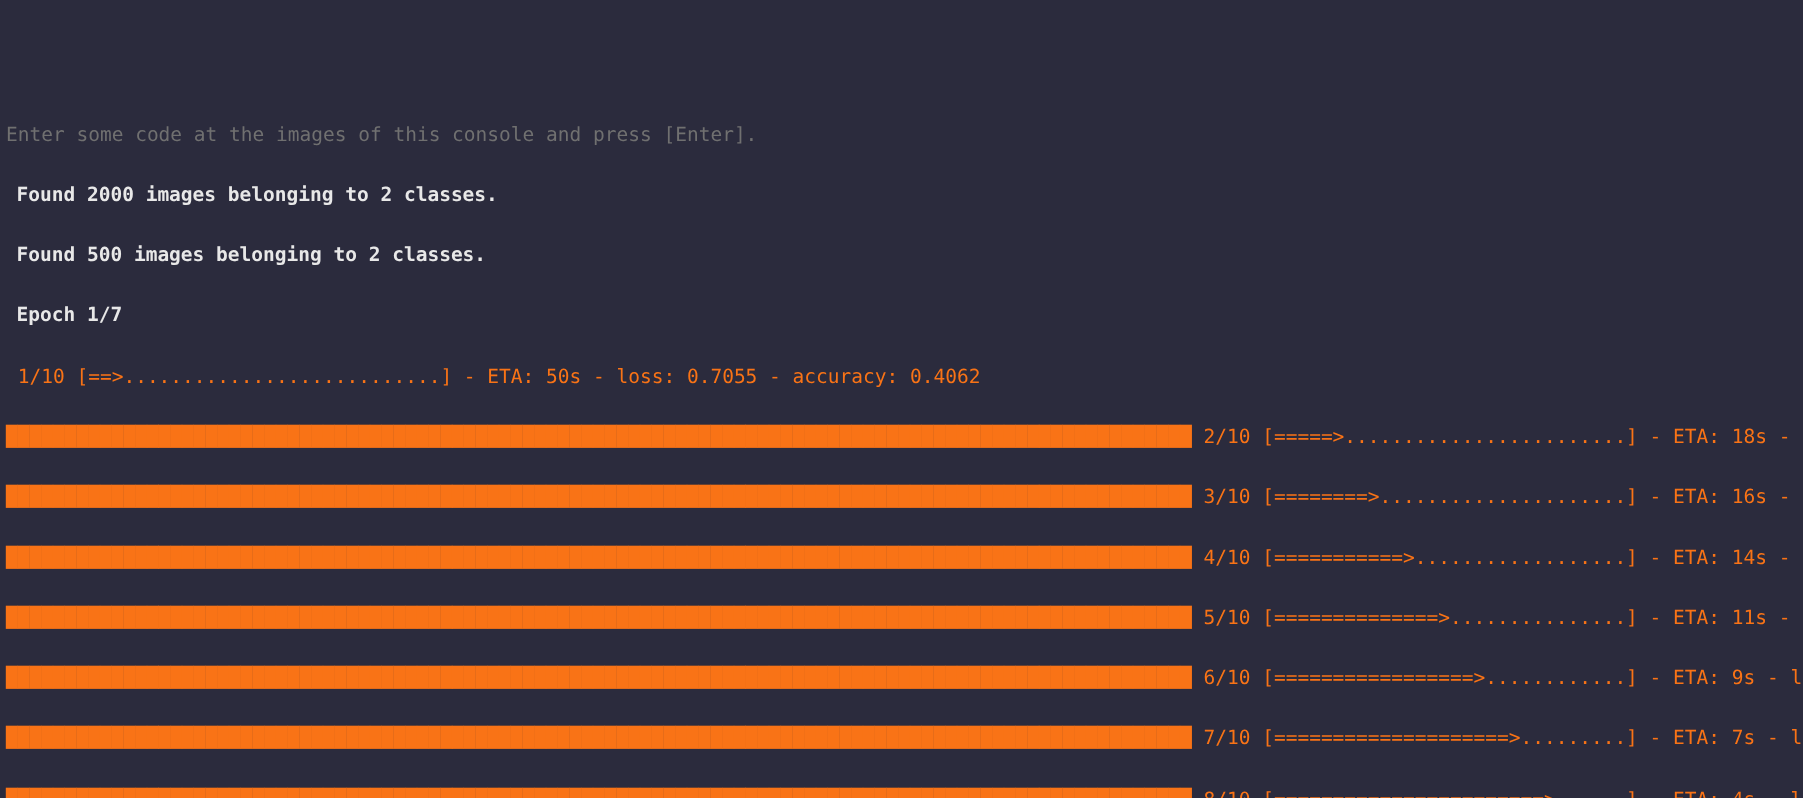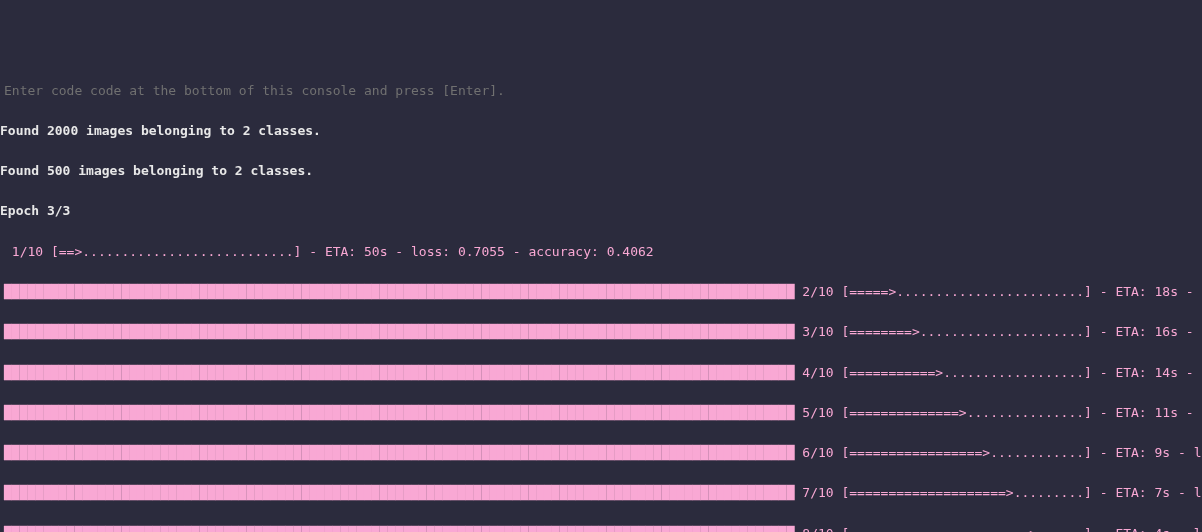--- a/index.html
+++ b/index.html
@@ -18,36 +18,36 @@
       overflow: hidden;
       white-space: pre;
     }
     .prompt-line {
       color: #707070;
       padding-left: 4px;
     }
     .bold-line {
       color: #e8e8e8;
       font-weight: bold;
-      padding-left: 0;
+      padding-left: 11px;
     }
     .normal-line {
-      color: #f9a8d4;
+      color: #f97316;
       padding-left: 4px;
     }
   </style>
 </head>
 <body>
 
 
 
-<div class="prompt-line">Enter code code at the bottom of this console and press [Enter].</div>
+<div class="prompt-line">Enter some code at the images of this console and press [Enter].</div>
 <div class="bold-line">Found 2000 images belonging to 2 classes.</div>
 <div class="bold-line">Found 500 images belonging to 2 classes.</div>
-<div class="bold-line">Epoch 3/3</div>
+<div class="bold-line">Epoch 1/7</div>
 <div class="normal-line"> 1/10 [==&gt;...........................] - ETA: 50s - loss: 0.7055 - accuracy: 0.4062</div>
 <div class="normal-line">█████████████████████████████████████████████████████████████████████████████████████████████████████ 2/10 [=====&gt;........................] - ETA: 18s - </div>
 <div class="normal-line">█████████████████████████████████████████████████████████████████████████████████████████████████████ 3/10 [========&gt;.....................] - ETA: 16s - </div>
 <div class="normal-line">█████████████████████████████████████████████████████████████████████████████████████████████████████ 4/10 [===========&gt;..................] - ETA: 14s - </div>
 <div class="normal-line">█████████████████████████████████████████████████████████████████████████████████████████████████████ 5/10 [==============&gt;...............] - ETA: 11s - </div>
 <div class="normal-line">█████████████████████████████████████████████████████████████████████████████████████████████████████ 6/10 [=================&gt;............] - ETA: 9s - l</div>
 <div class="normal-line">█████████████████████████████████████████████████████████████████████████████████████████████████████ 7/10 [====================&gt;.........] - ETA: 7s - lo</div>
 <div class="normal-line">█████████████████████████████████████████████████████████████████████████████████████████████████████ 8/10 [=======================&gt;......] - ETA: 4s - lo</div>
 
 

